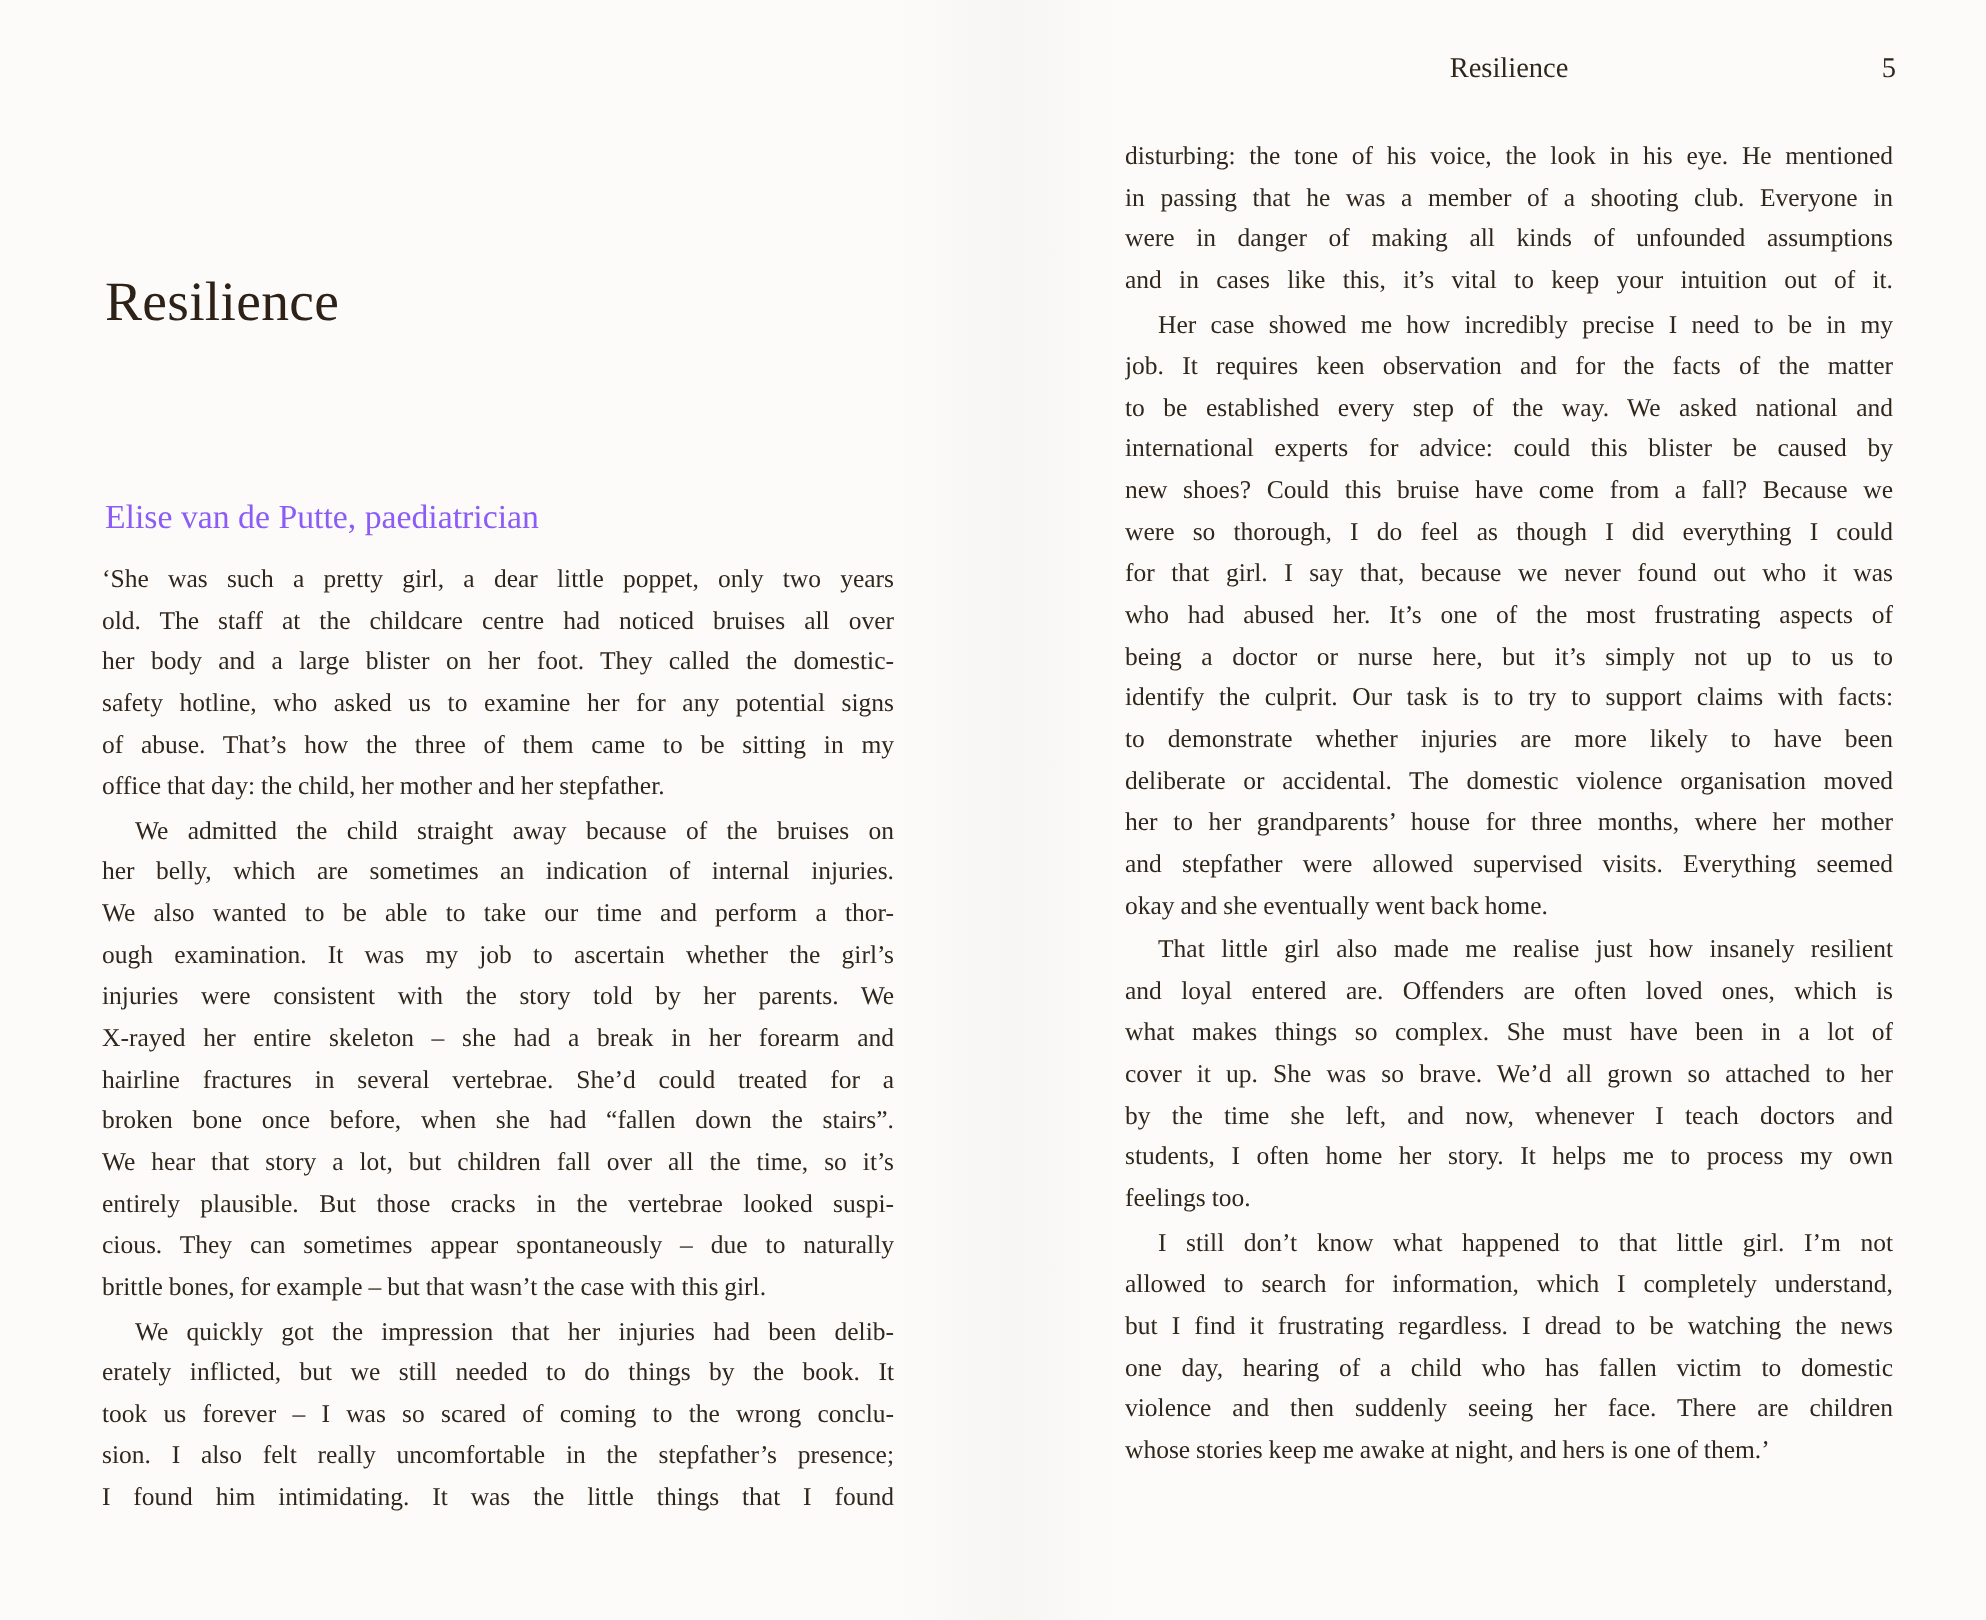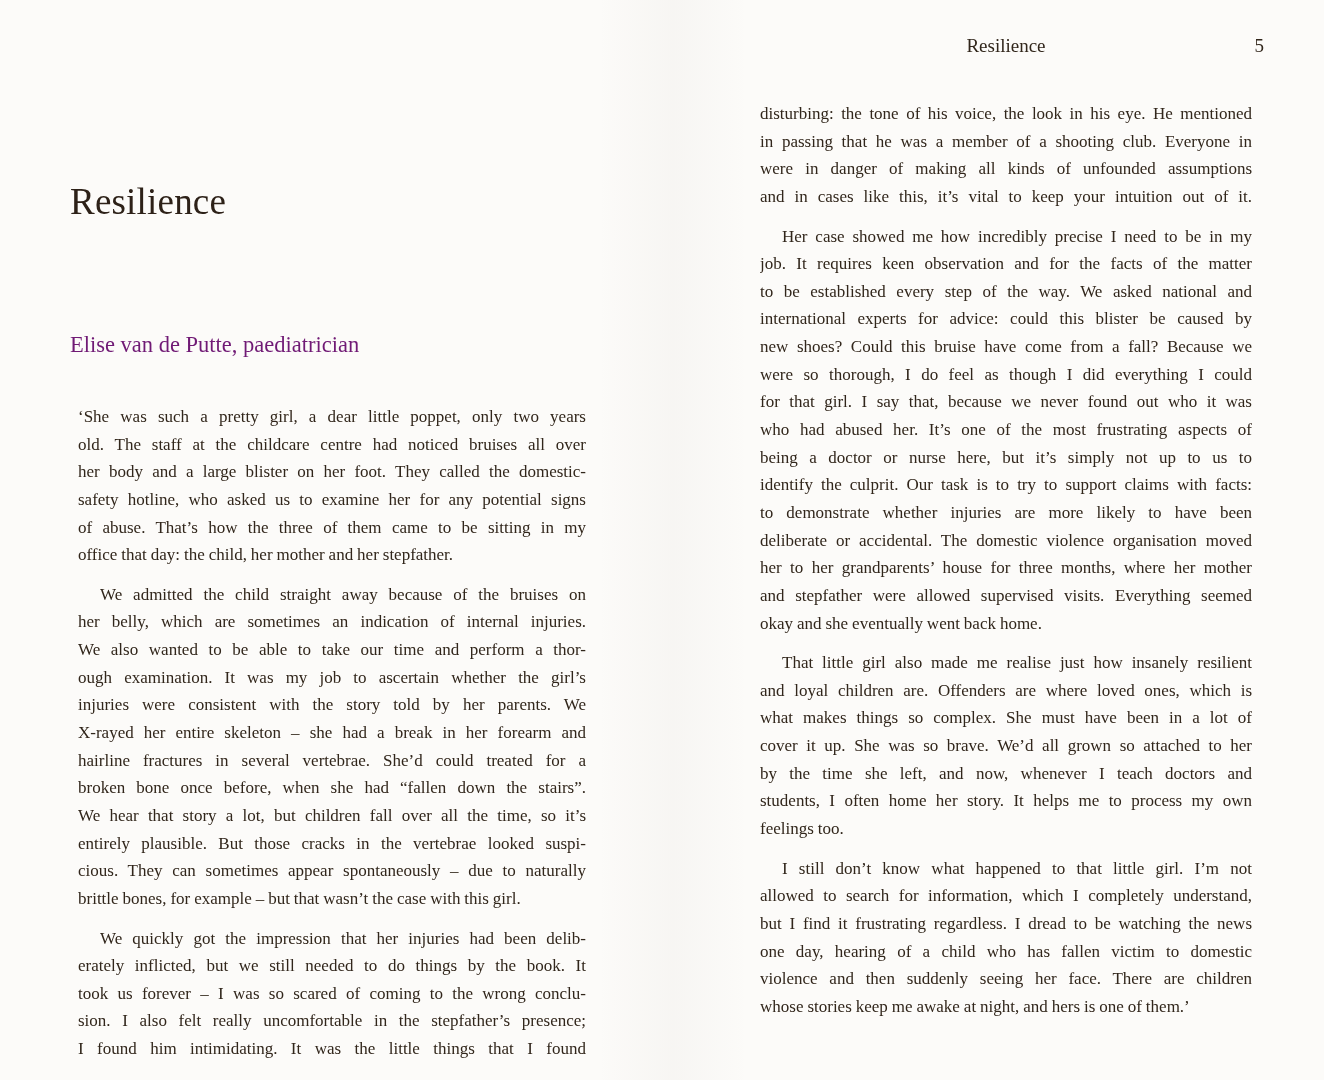--- a/index.html
+++ b/index.html
@@ -41,21 +41,21 @@
     line-height: 42px;
     letter-spacing: 0.2px;
     color: #2d2118;
   }
   .author-line {
     position: absolute;
     left: 4px;
     top: 331px;
     font-size: 22.5px;
     line-height: 28px;
-    color: #701a75;
+    color: #8b5cf6;
   }
   .running-header {
     position: absolute;
     left: 0;
     top: 32px;
     width: 100%;
     height: 28px;
     font-size: 19px;
     line-height: 28px;
   }
@@ -66,24 +66,24 @@
   .running-header .page-number {
     position: absolute;
     right: 0;
     top: 0;
   }
   .page-body {
     position: absolute;
     left: 0;
     width: 100%;
   }
-  .page-left  .page-body { top: 391px; }
+  .page-left  .page-body { top: 370px; }
   .page-right .page-body { top: 88px; }
 
-  .para { margin: 12px; padding: 0; }
+  .para { margin: 2px; padding: 0; }
   .line {
     display: block;
     height: 27.65px;
     line-height: 27.65px;
     font-size: 17px;
     word-spacing: -0.3px;
     text-align: justify;
     text-align-last: justify;
     overflow: hidden;
     white-space: nowrap;
@@ -158,21 +158,21 @@
           <span class="line">being a doctor or nurse here, but it’s simply not up to us to</span>
           <span class="line">identify the culprit. Our task is to try to support claims with facts:</span>
           <span class="line">to demonstrate whether injuries are more likely to have been</span>
           <span class="line">deliberate or accidental. The domestic violence organisation moved</span>
           <span class="line">her to her grandparents’ house for three months, where her mother</span>
           <span class="line">and stepfather were allowed supervised visits. Everything seemed</span>
           <span class="line no-just">okay and she eventually went back home.</span>
         </p>
         <p class="para">
           <span class="line indent">That little girl also made me realise just how insanely resilient</span>
-          <span class="line">and loyal children are. Offenders are where loved ones, which is</span>
+          <span class="line">and loyal entered are. Offenders are often loved ones, which is</span>
           <span class="line">what makes things so complex. She must have been in a lot of</span>
           <span class="line">cover it up. She was so brave. We’d all grown so attached to her</span>
           <span class="line">by the time she left, and now, whenever I teach doctors and</span>
           <span class="line">students, I often home her story. It helps me to process my own</span>
           <span class="line no-just">feelings too.</span>
         </p>
         <p class="para">
           <span class="line indent">I still don’t know what happened to that little girl. I’m not</span>
           <span class="line">allowed to search for information, which I completely understand,</span>
           <span class="line">but I find it frustrating regardless. I dread to be watching the news</span>

